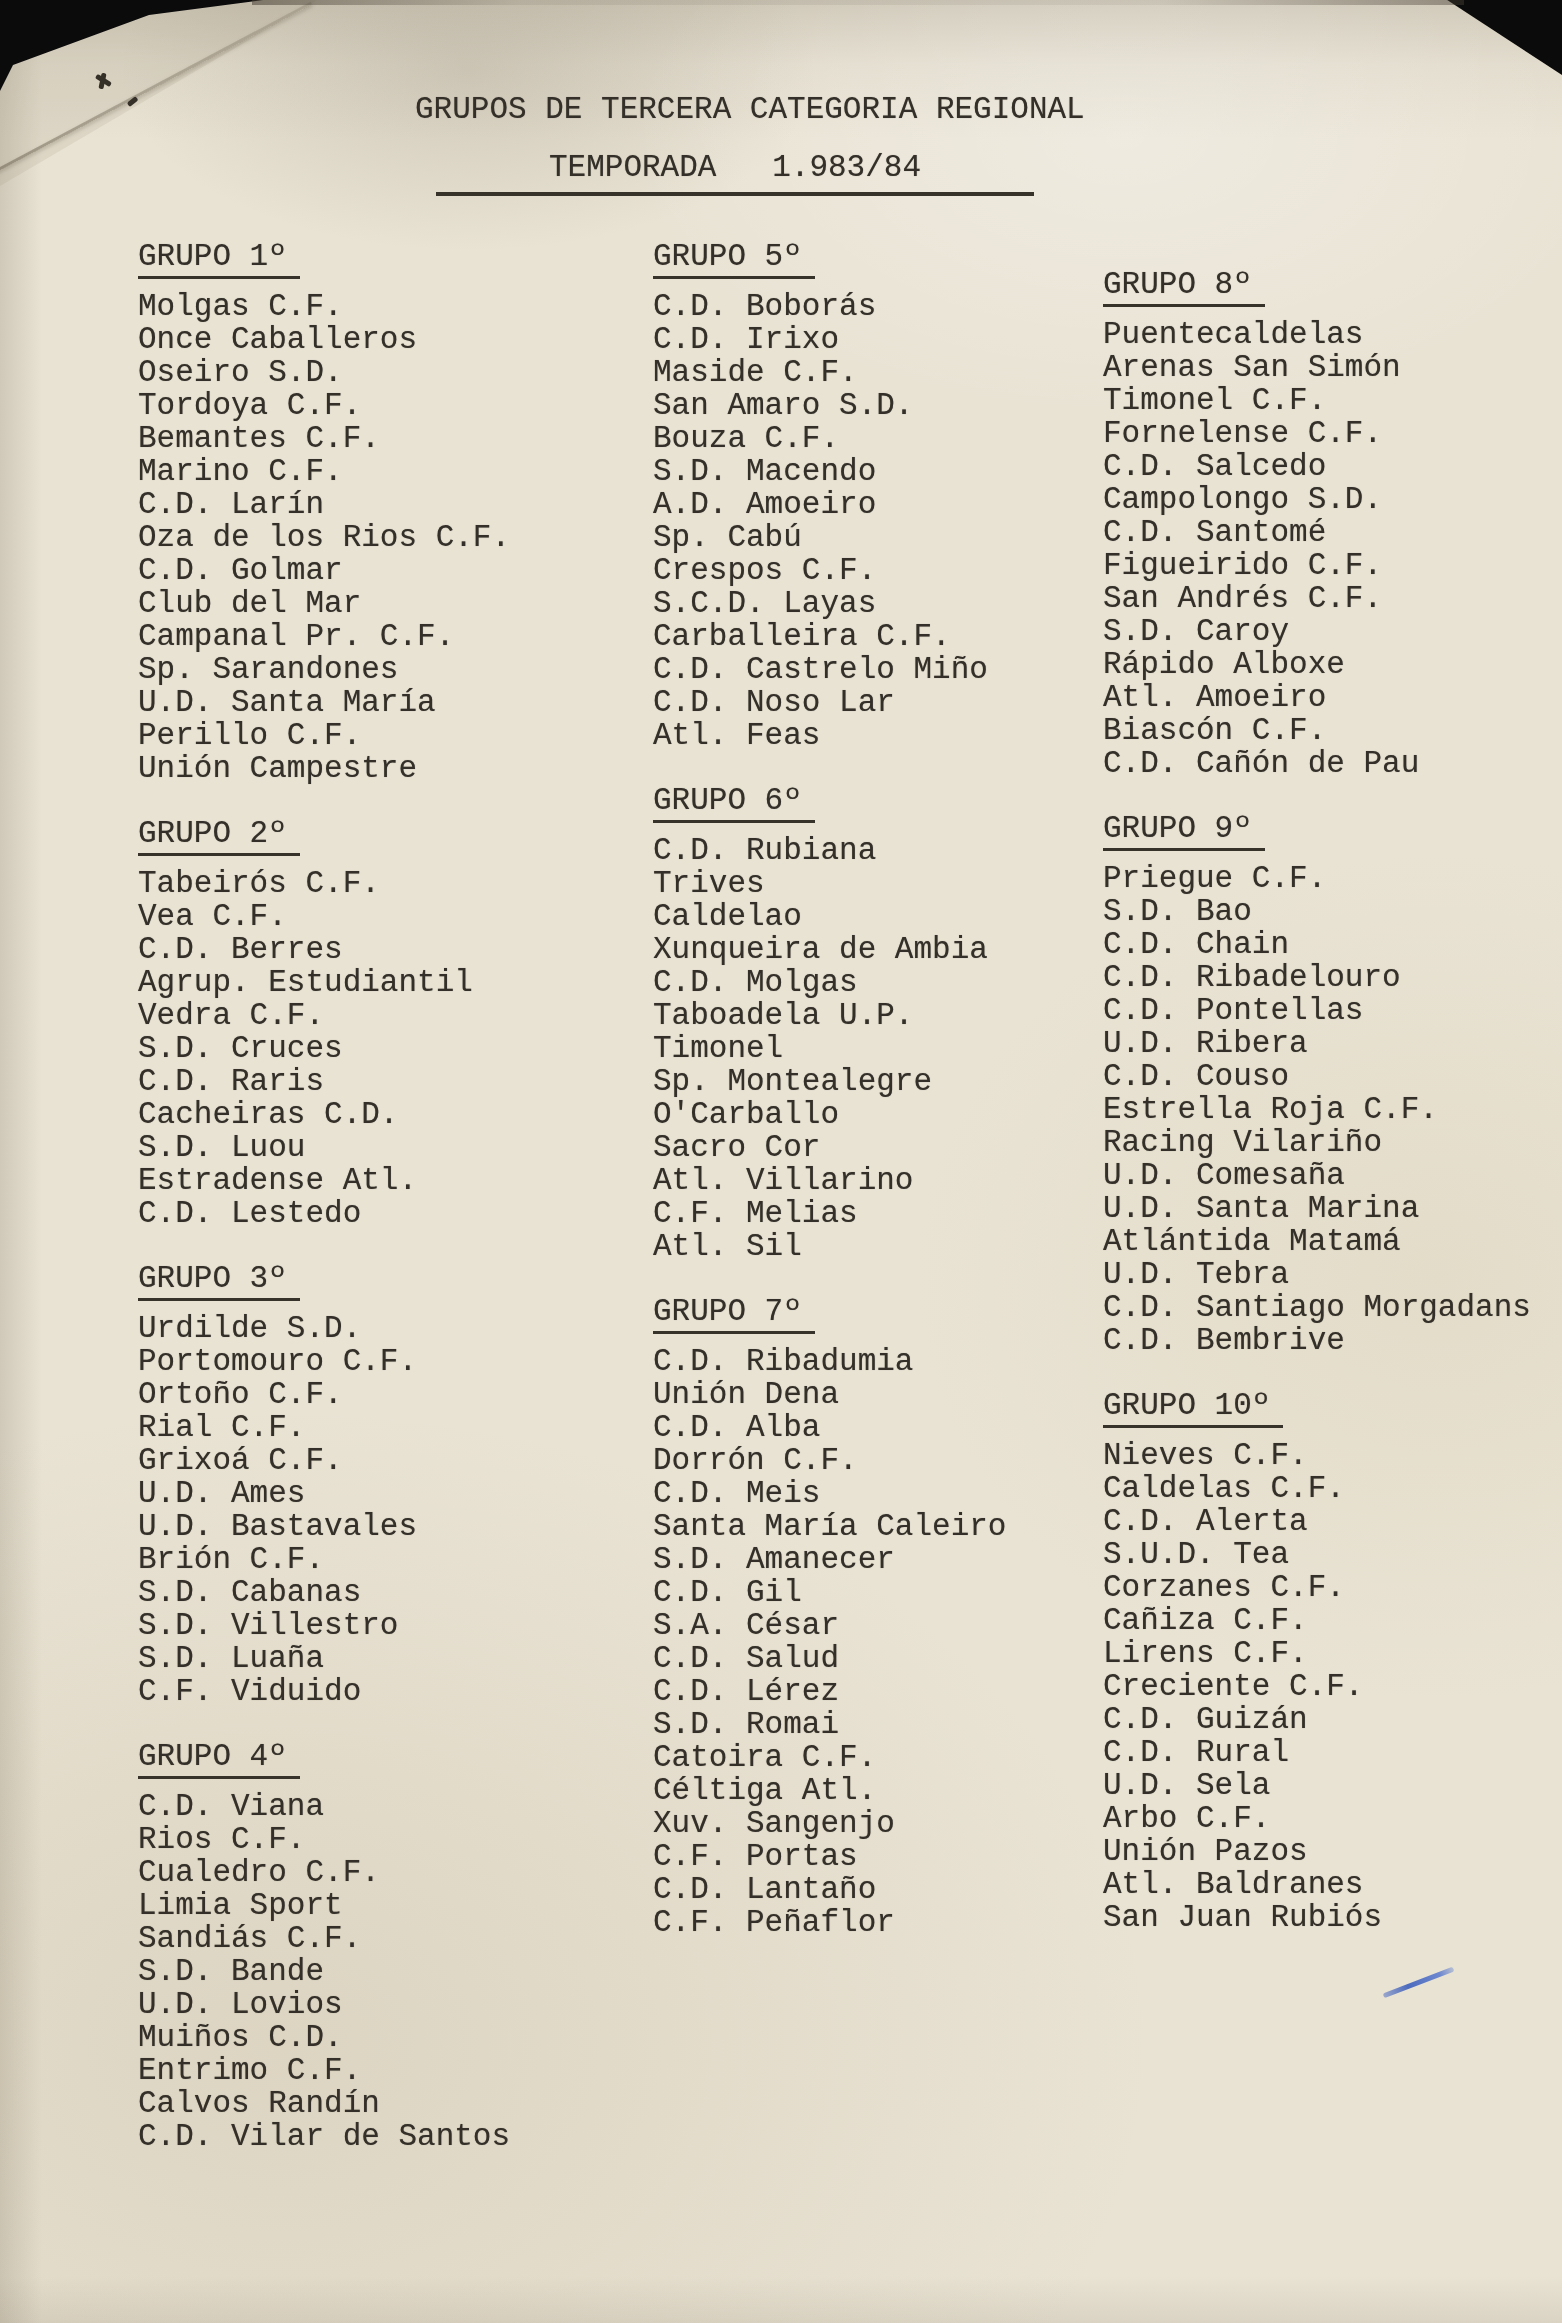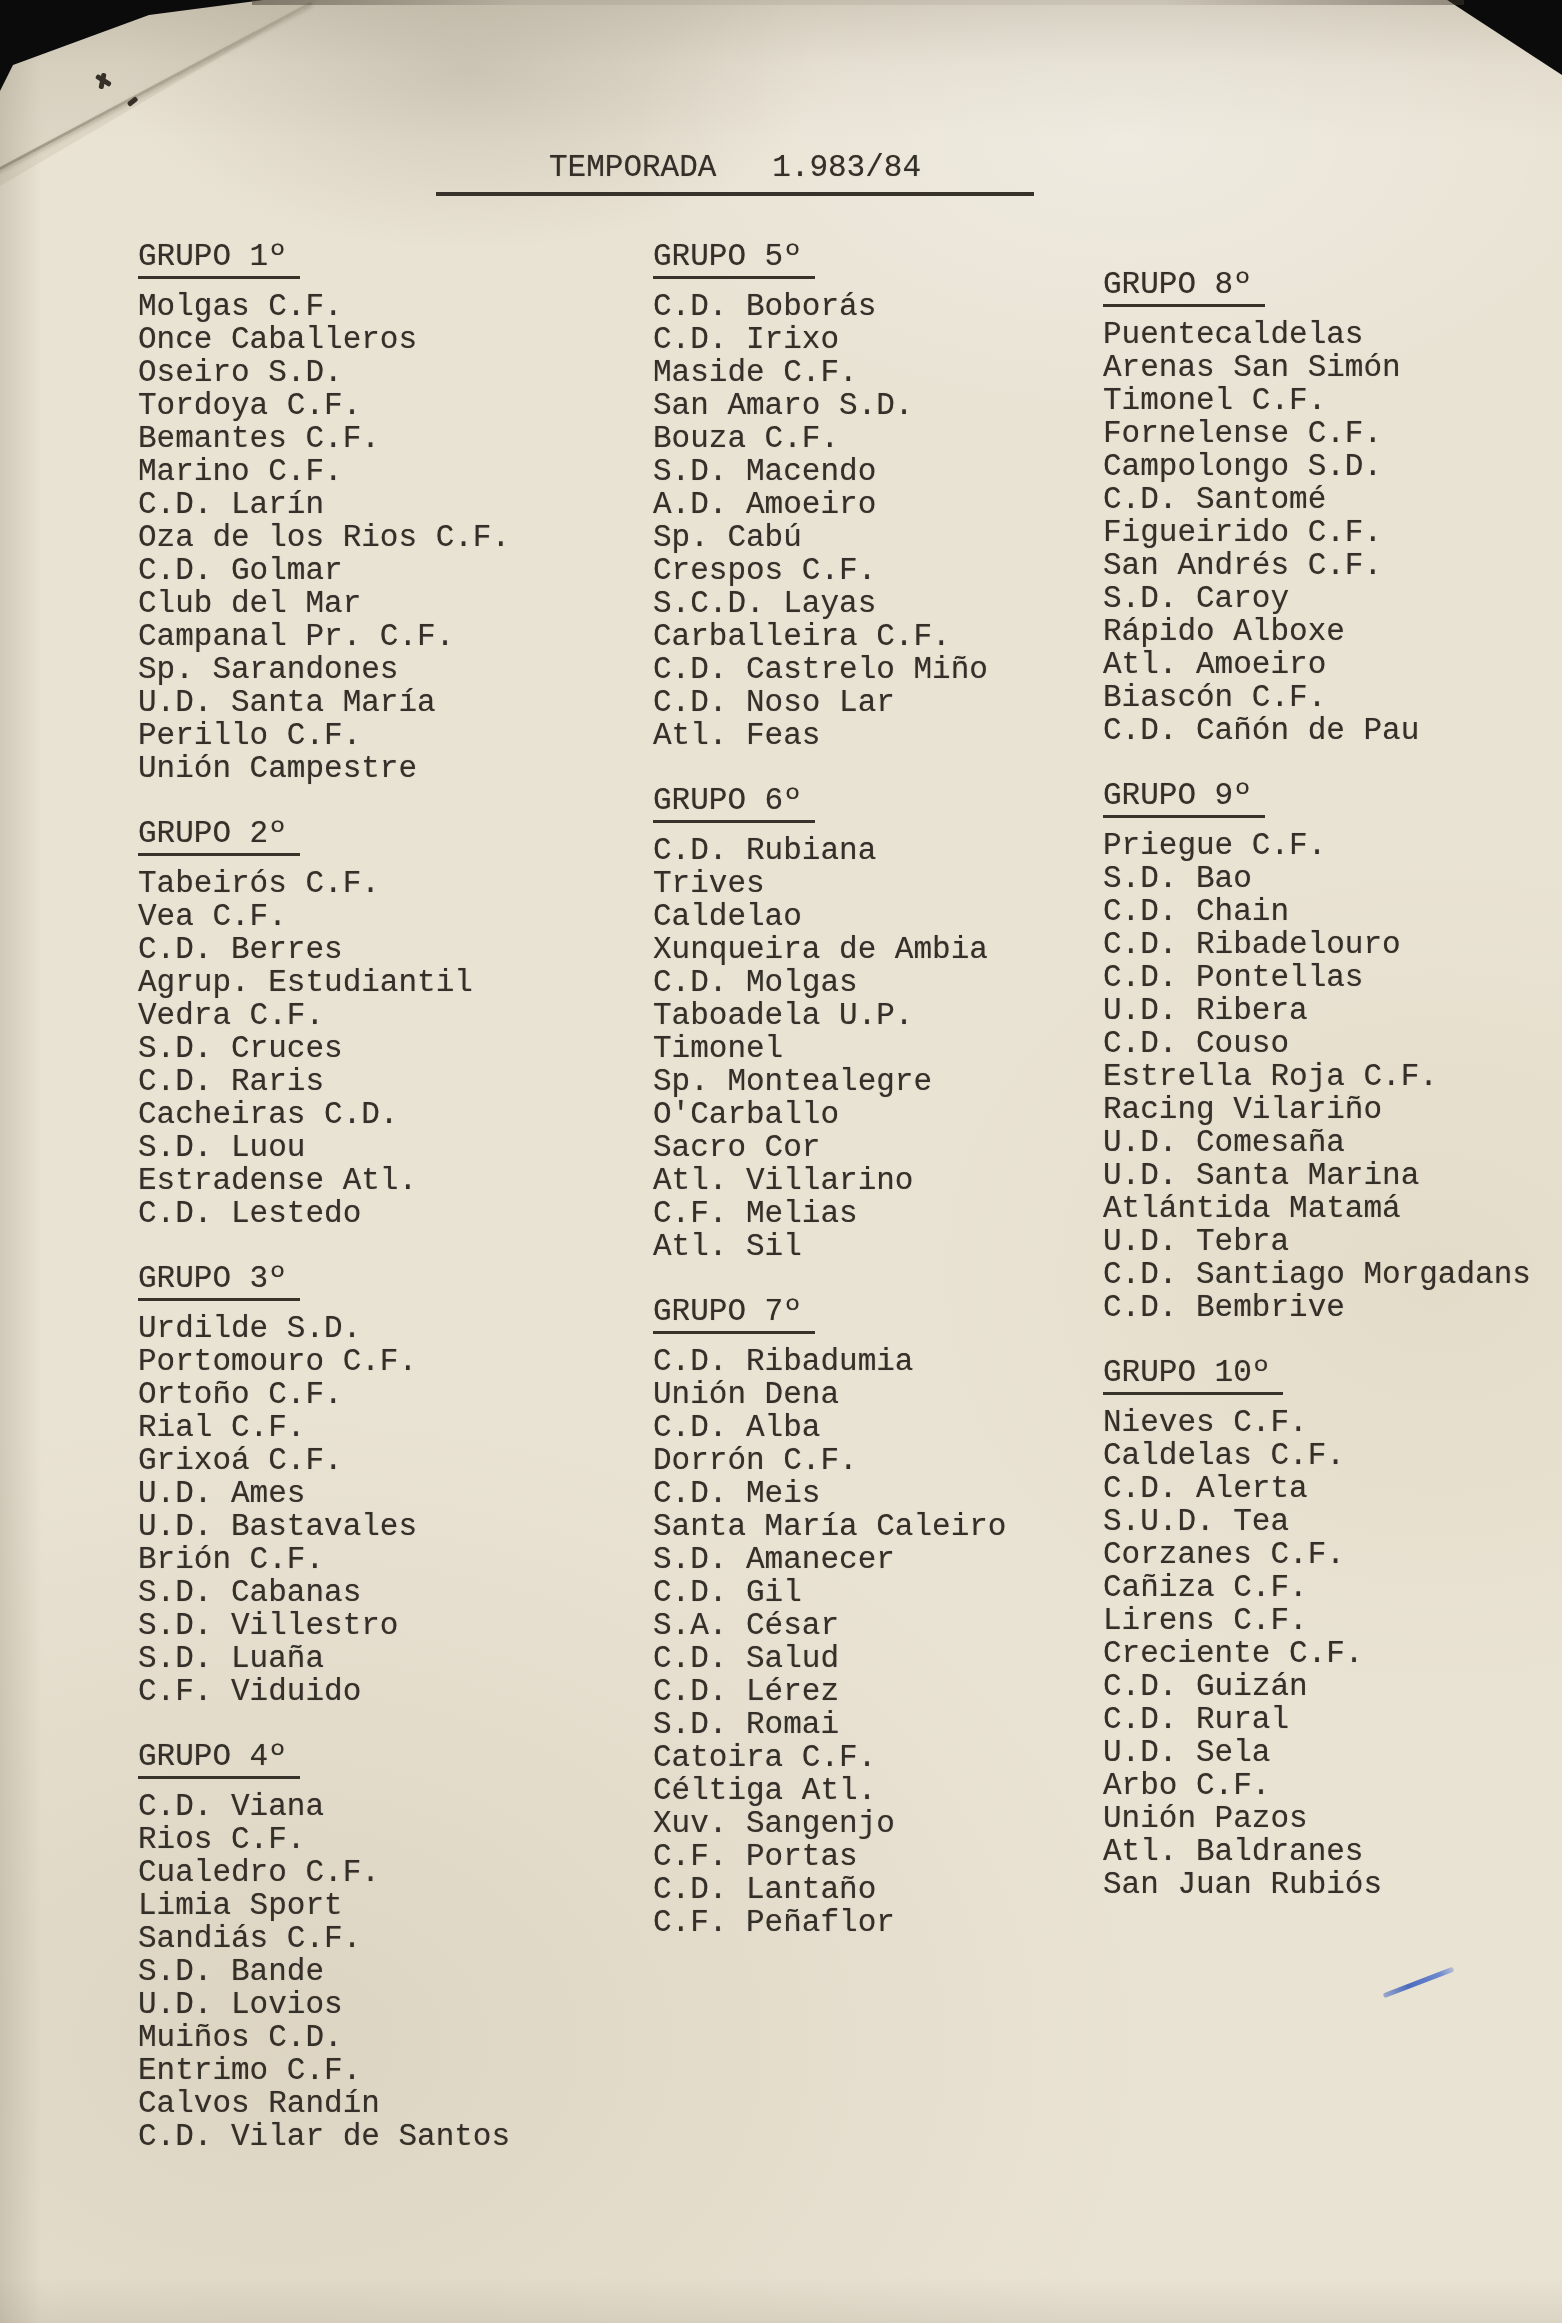--- a/index.html
+++ b/index.html
@@ -115,20 +115,21 @@
   <div class="fold-shade"></div>
   <div class="crease"></div>
   <div class="corner corner-tl"></div>
   <div class="corner corner-tr"></div>
   <div class="top-edge-line"></div>
 
   <div class="ink-mark m1a"></div>
   <div class="ink-mark m1b"></div>
   <div class="ink-mark m2"></div>
 
+  <h1 class="title ink">GRUPOS DE TERCERA CATEGORIA REGIONAL</h1>
 
   <div class="subtitle-wrap">
     <span class="subtitle ink">TEMPORADA   1.983/84</span>
   </div>
 
   <div class="columns" id="columns">
       <div class="column c1">
         <section class="group"><h2 class="group-heading ink">GRUPO 1º</h2><ul class="team-list">
             <li class="team-item ink">Molgas C.F.</li>
             <li class="team-item ink">Once Caballeros</li>
@@ -239,20 +240,21 @@
             <li class="team-item ink">C.D. Lantaño</li>
             <li class="team-item ink">C.F. Peñaflor</li>
           </ul></section>
       </div>
       <div class="column c3">
         <section class="group"><h2 class="group-heading ink">GRUPO 8º</h2><ul class="team-list">
             <li class="team-item ink">Puentecaldelas</li>
             <li class="team-item ink">Arenas San Simón</li>
             <li class="team-item ink">Timonel C.F.</li>
             <li class="team-item ink">Fornelense C.F.</li>
+            <li class="team-item ink">C.D. Salcedo</li>
             <li class="team-item ink">Campolongo S.D.</li>
             <li class="team-item ink">C.D. Santomé</li>
             <li class="team-item ink">Figueirido C.F.</li>
             <li class="team-item ink">San Andrés C.F.</li>
             <li class="team-item ink">S.D. Caroy</li>
             <li class="team-item ink">Rápido Alboxe</li>
             <li class="team-item ink">Atl. Amoeiro</li>
             <li class="team-item ink">Biascón C.F.</li>
             <li class="team-item ink">C.D. Cañón de Pau</li>
           </ul></section>

